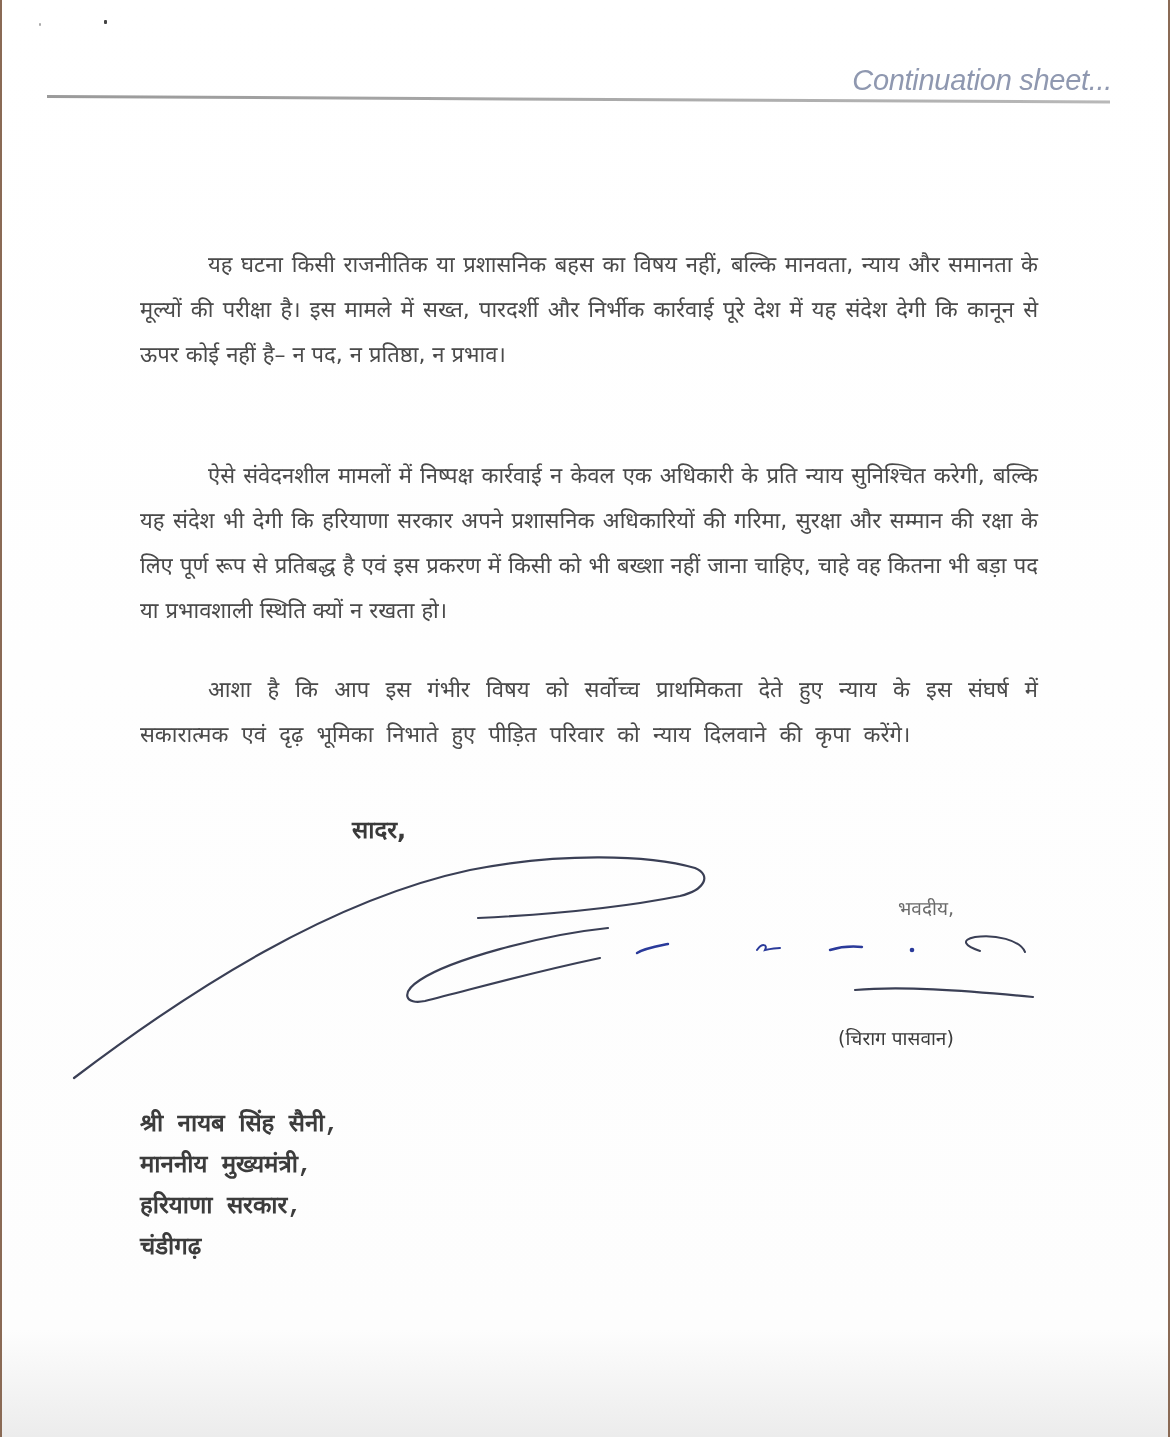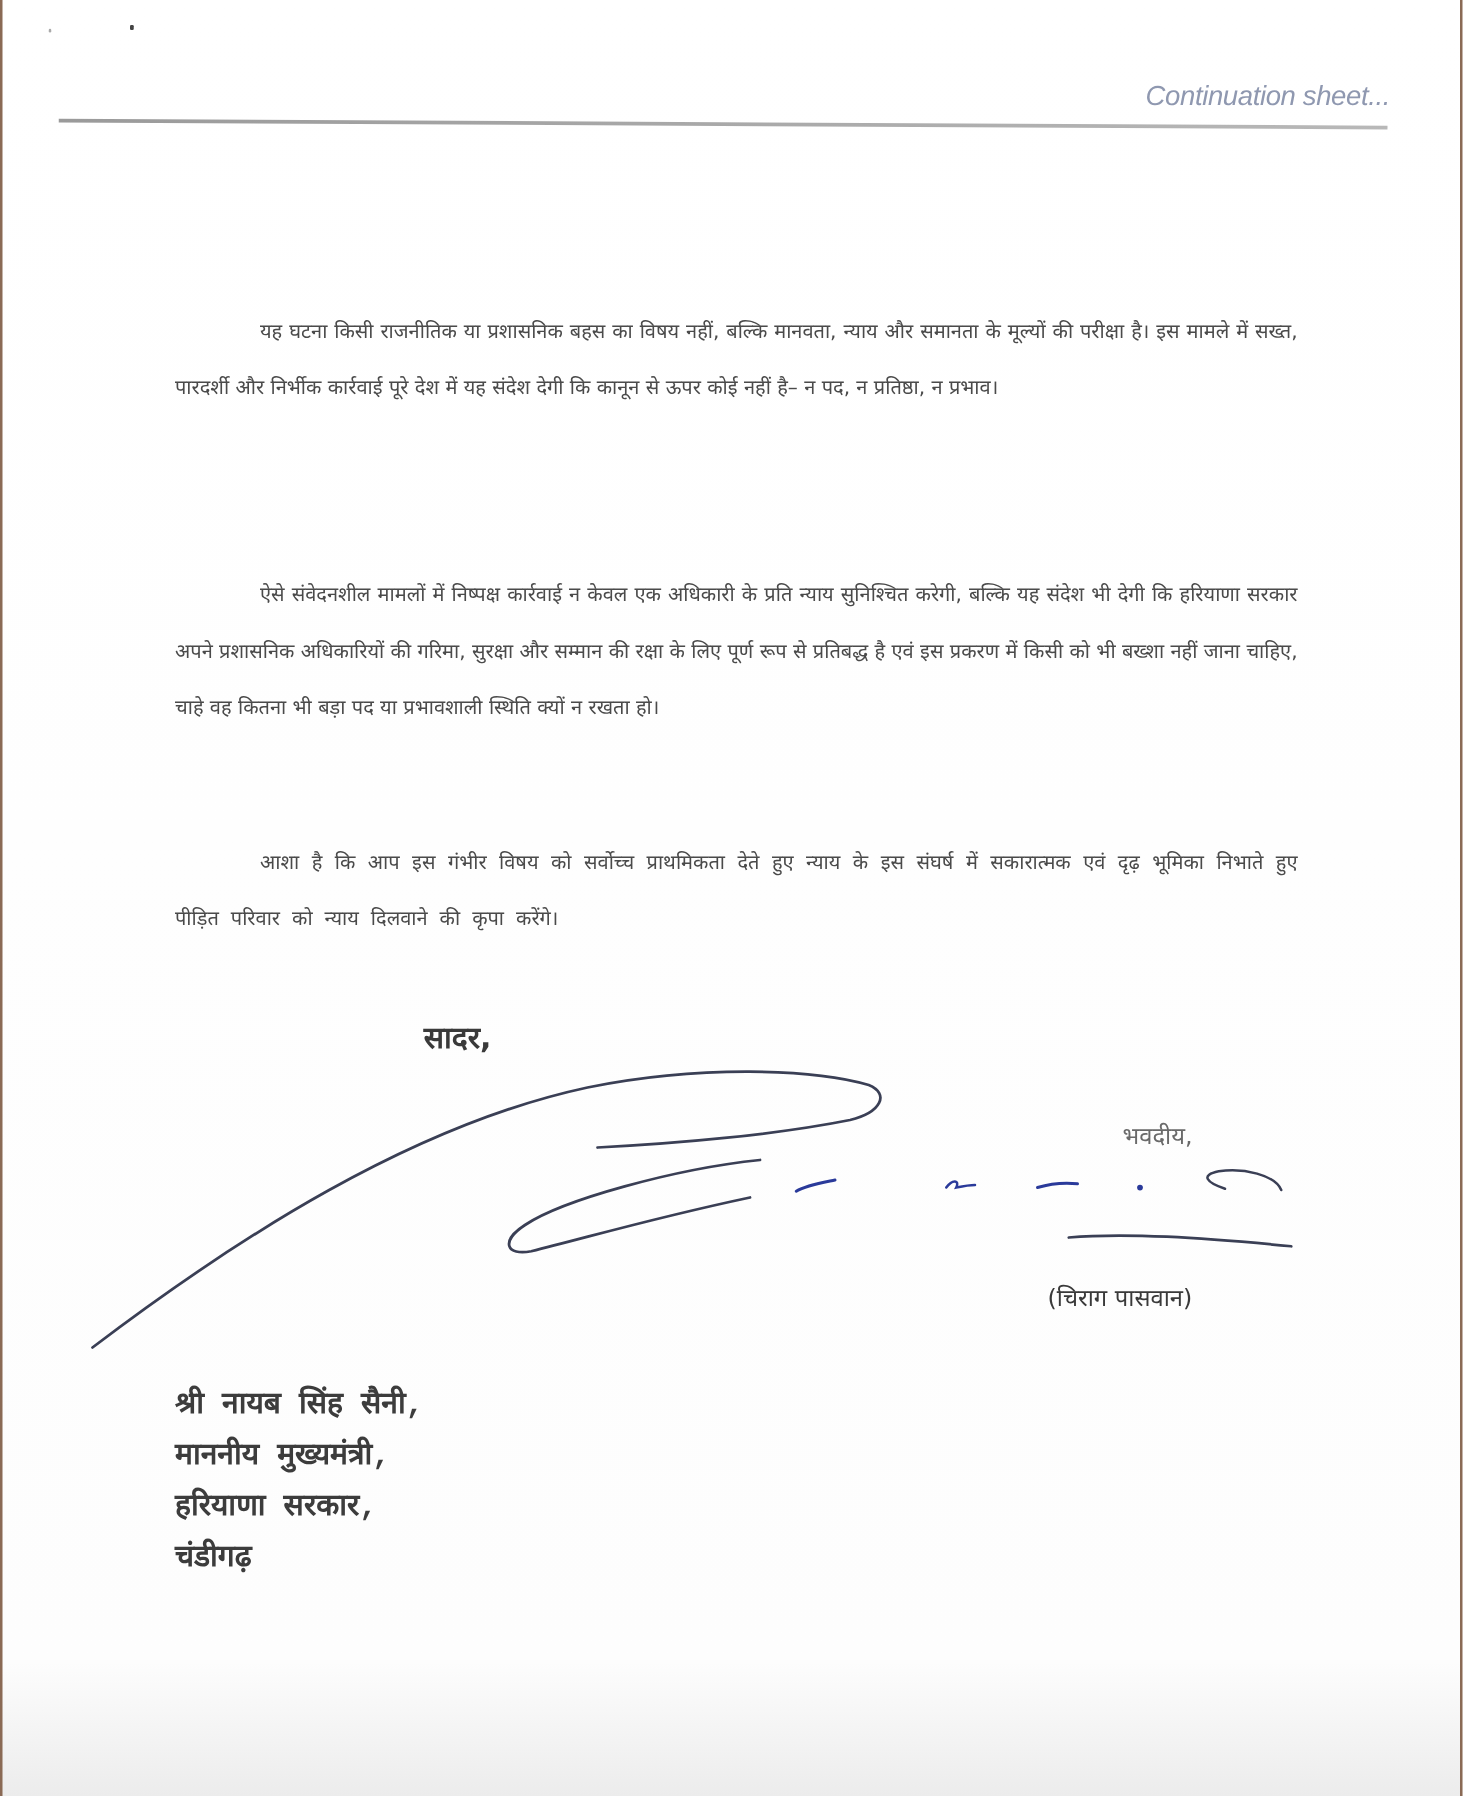--- a/index.html
+++ b/index.html
@@ -34,52 +34,52 @@
     width: 3px; height: 4px;
     background: #444;
     border-radius: 1px;
   }
   .header-label {
     position: absolute;
     right: 58px;
     top: 64px;
     font-family: "Liberation Sans", sans-serif;
     font-style: italic;
-    font-size: 22px;
+    font-size: 29px;
     color: #8f98b0;
     letter-spacing: -0.3px;
   }
   .header-rule {
     position: absolute;
     left: 47px;
     top: 95px;
     width: 1063px;
     height: 3px;
     background: linear-gradient(to right, #9a9a9a, #b8b8b8);
     transform: rotate(0.3deg);
     transform-origin: left center;
   }
   .body-text {
     position: absolute;
     left: 140px;
     width: 898px;
     font-family: "DejaVu Sans", sans-serif;
-    font-size: 16px;
+    font-size: 22px;
     line-height: 45px;
     color: #4a4a4a;
     text-align: justify;
     text-indent: 68px;
     margin: 0;
   }
   #para1 { top: 242px; }
   #para2 { top: 435px; margin-top: 18px; }
   #para3 { top: 669px; font-family: Liberation Mono, monospace; }
   .saadar {
     position: absolute;
-    left: 339px;
+    left: 352px;
     top: 812px;
     font-family: "DejaVu Sans", sans-serif;
     font-weight: bold;
     font-size: 24px;
     color: #3a3a3a;
   }
   .bhavdiya {
     position: absolute;
     left: 898px;
     top: 895px;

